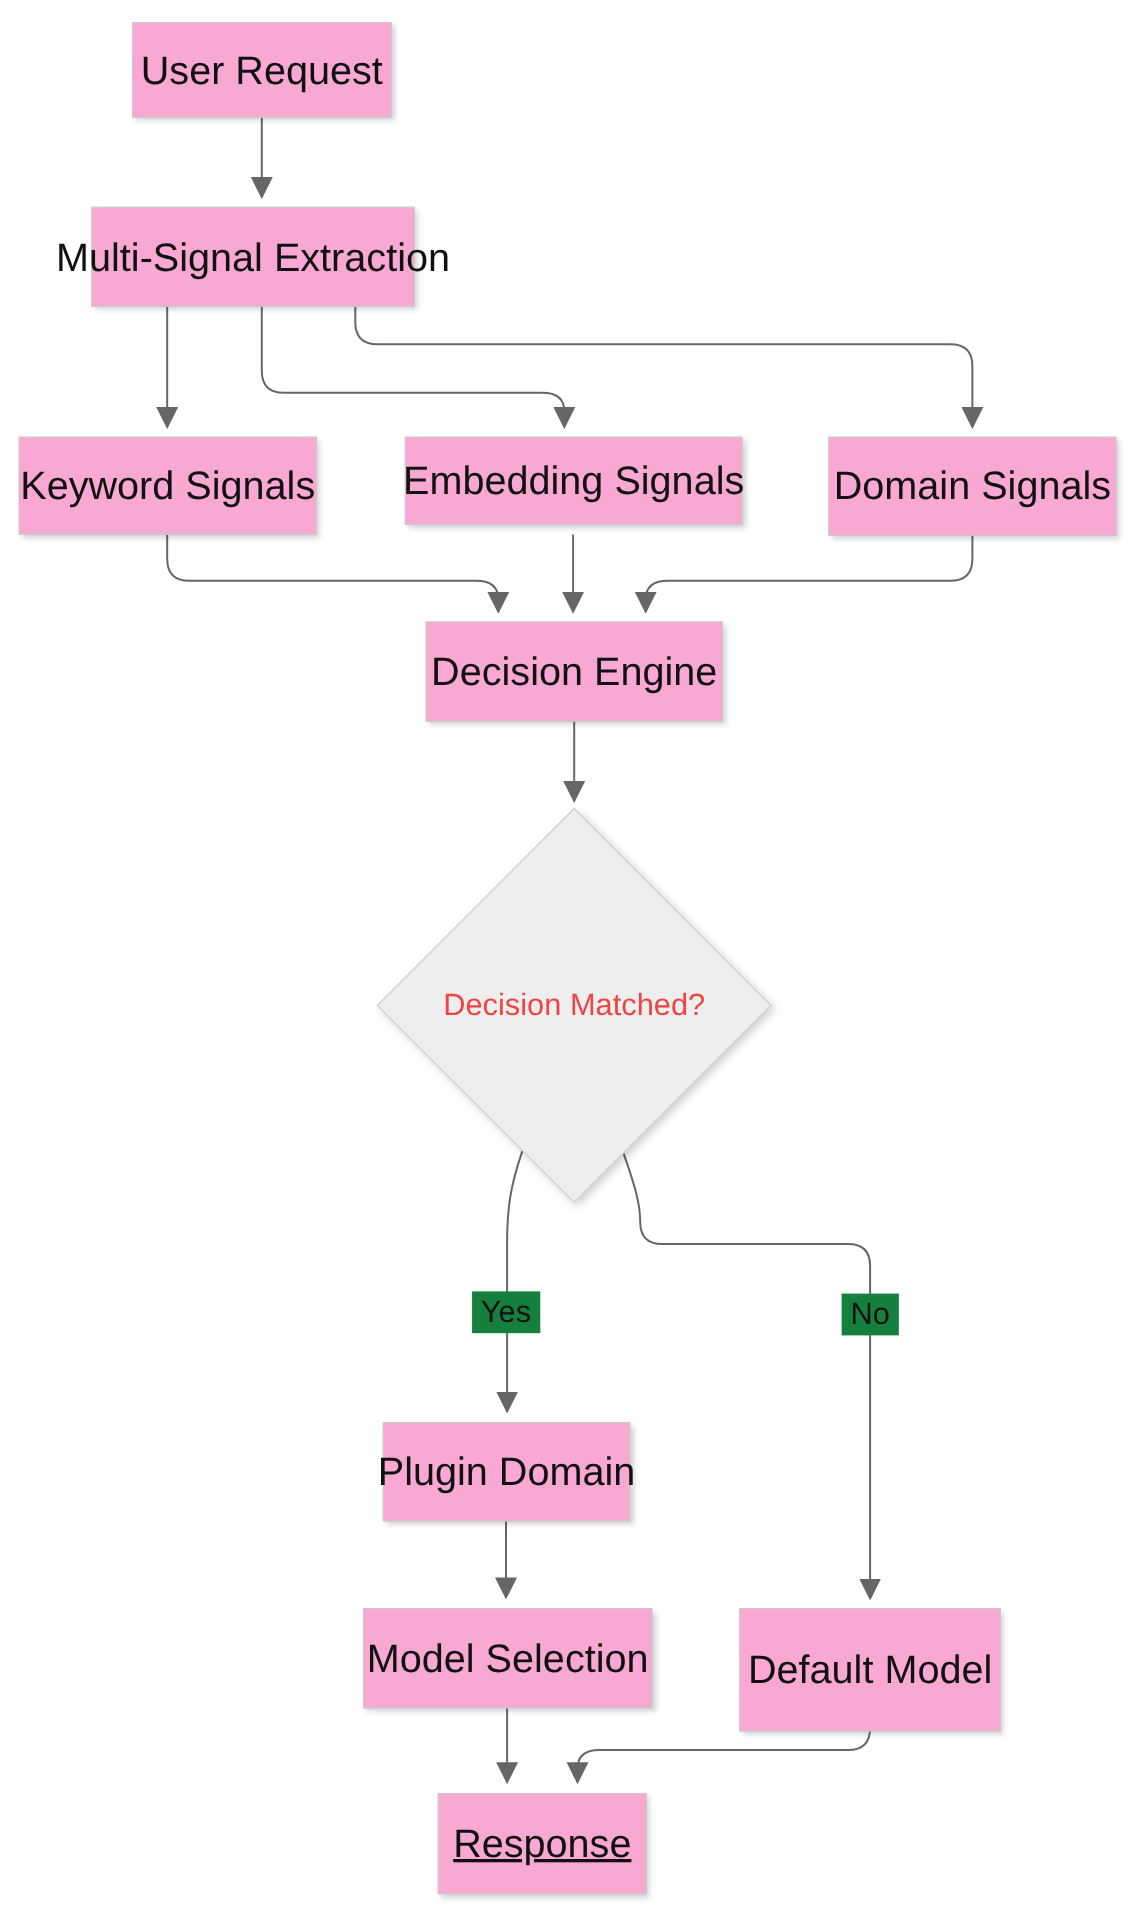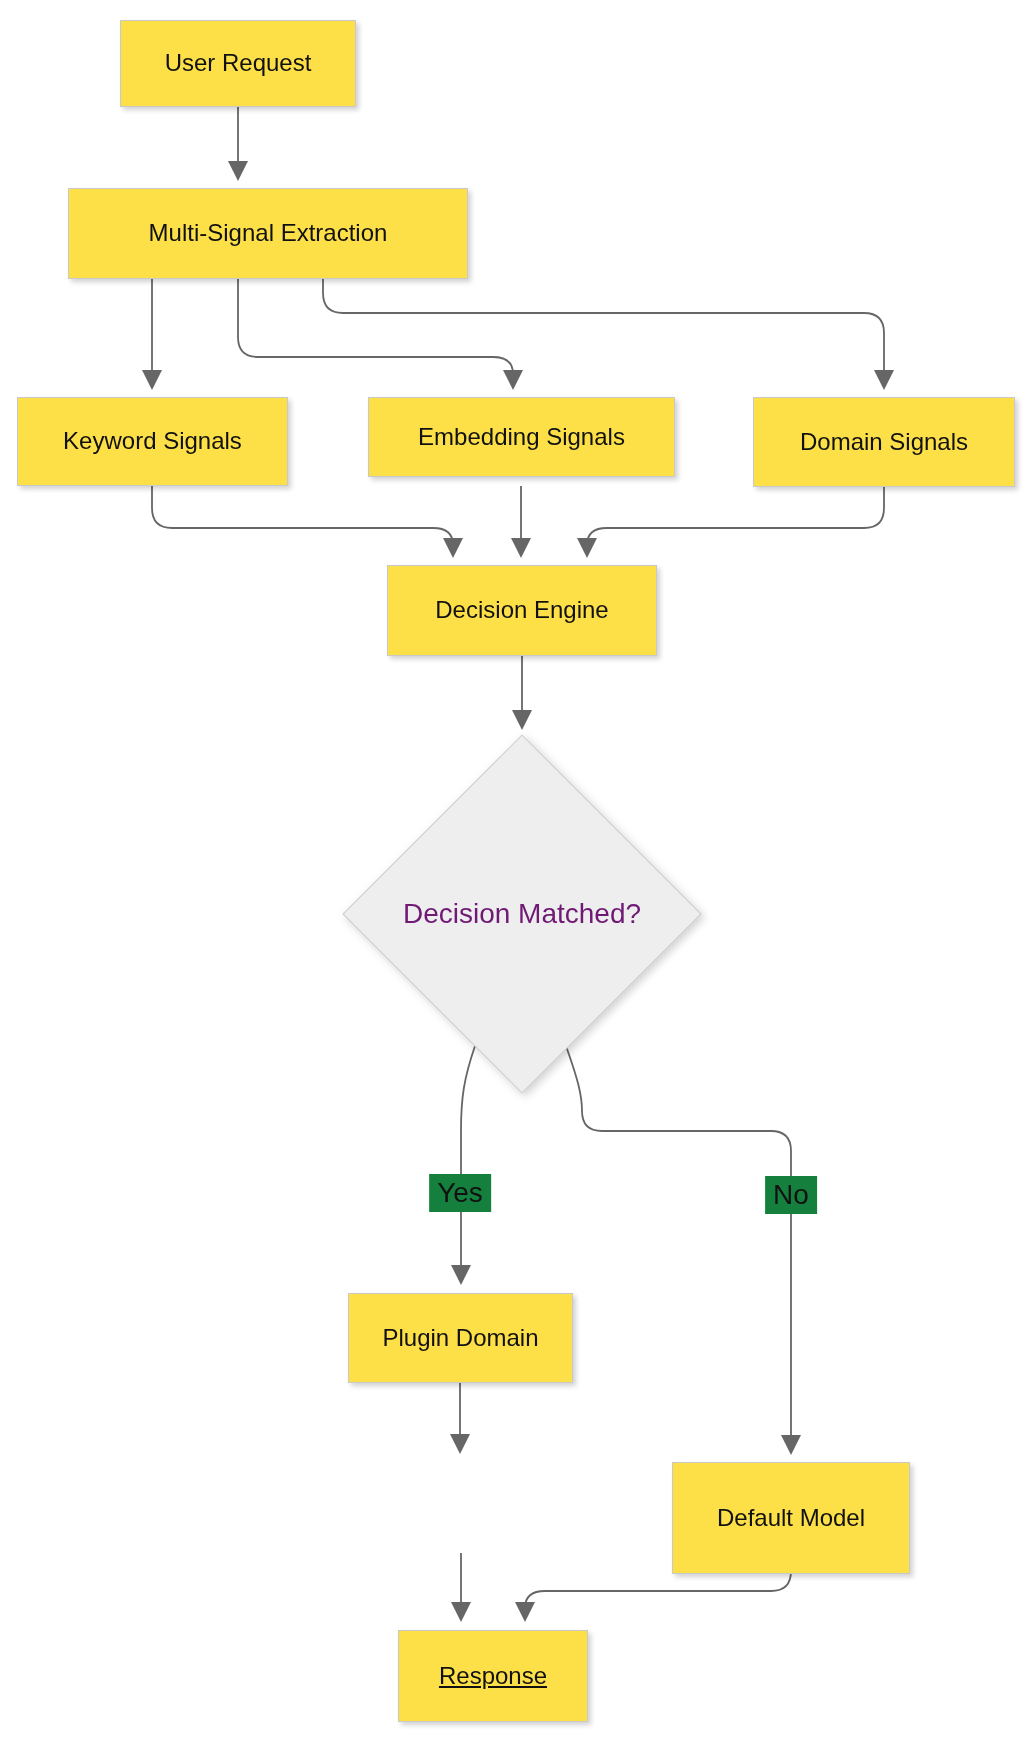--- a/index.html
+++ b/index.html
@@ -20,24 +20,24 @@
     fill: none;
     stroke: #666666;
     stroke-width: 1.8px;
   }
   .node {
     position: absolute;
     box-sizing: border-box;
     display: flex;
     align-items: center;
     justify-content: center;
-    background: #fde047;
+    background: #f9a8d4;
     border: 1.5px solid #c9c9c9;
     box-shadow: 3px 3px 5px rgba(0,0,0,0.18);
-    font-size: 24px;
+    font-size: 36px;
     color: #111111;
     text-align: center;
     line-height: 1.2;
     white-space: nowrap;
   }
   .diamond-wrap {
     position: absolute;
     left: 395px; top: 787px;
     width: 254px; height: 254px;
     filter: drop-shadow(3px 3px 4px rgba(0,0,0,0.18));
@@ -50,21 +50,21 @@
     border: 1.5px solid #cccccc;
   }
   .diamond-label {
     position: absolute;
     left: 342px; top: 890px;
     width: 360px; height: 48px;
     display: flex;
     align-items: center;
     justify-content: center;
     font-size: 28px;
-    color: #701a75;
+    color: #ef4444;
     white-space: nowrap;
   }
   .edge-label {
     position: absolute;
     transform: translate(-50%, -50%);
     background: #15803d;
     padding: 3px 8px;
     font-size: 28px;
     color: #111111;
     white-space: nowrap;
@@ -93,21 +93,21 @@
     <path class="edge-path" d="M 566 1046 C 578 1080 582 1095 582 1111 Q 582 1131 602 1131 L 771 1131 Q 791 1131 791 1151 L 791 1453" marker-end="url(#arrowhead)"></path>
     <path class="edge-path" d="M 460 1383 L 460 1452" marker-end="url(#arrowhead)"></path>
     <path class="edge-path" d="M 461 1553 L 461 1620" marker-end="url(#arrowhead)"></path>
     <path class="edge-path" d="M 791 1553 L 791 1571 Q 791 1591 771 1591 L 545 1591 Q 525 1591 525 1608 L 525 1620" marker-end="url(#arrowhead)"></path>
   </svg>
 
   <div class="node" style="left:120px; top:20px; width:236px; height:87px;">
     <span>User Request</span>
   </div>
 
-  <div class="node" style="left:68px; top:188px; width:400px; height:91px;">
+  <div class="node" style="left:83px; top:188px; width:294px; height:91px;">
     <span>Multi-Signal Extraction</span>
   </div>
 
   <div class="node" style="left:17px; top:397px; width:271px; height:89px;">
     <span>Keyword Signals</span>
   </div>
 
   <div class="node" style="left:368px; top:397px; width:307px; height:80px;">
     <span>Embedding Signals</span>
   </div>
@@ -126,20 +126,23 @@
   <div class="diamond-label">Decision Matched?</div>
 
   <div class="edge-label" style="left:460px; top:1193px;">Yes</div>
 
   <div class="edge-label" style="left:791px; top:1195px;">No</div>
 
   <div class="node" style="left:348px; top:1293px; width:225px; height:90px;">
     <span>Plugin Domain</span>
   </div>
 
+  <div class="node" style="left:330px; top:1462px; width:263px; height:91px;">
+    <span>Model Selection</span>
+  </div>
 
   <div class="node" style="left:672px; top:1462px; width:238px; height:112px;">
     <span>Default Model</span>
   </div>
 
   <div class="node" style="left:398px; top:1630px; width:190px; height:92px;text-decoration:underline;">
     <span>Response</span>
   </div>
 
 </div>

